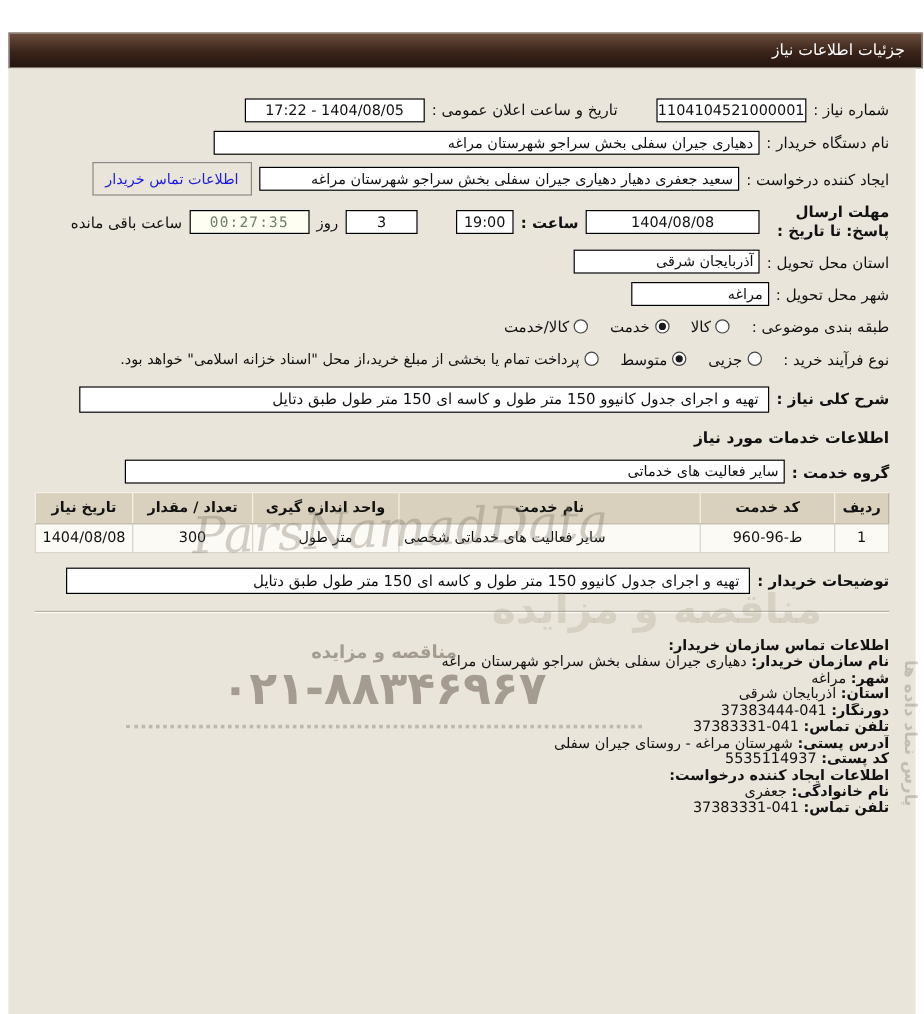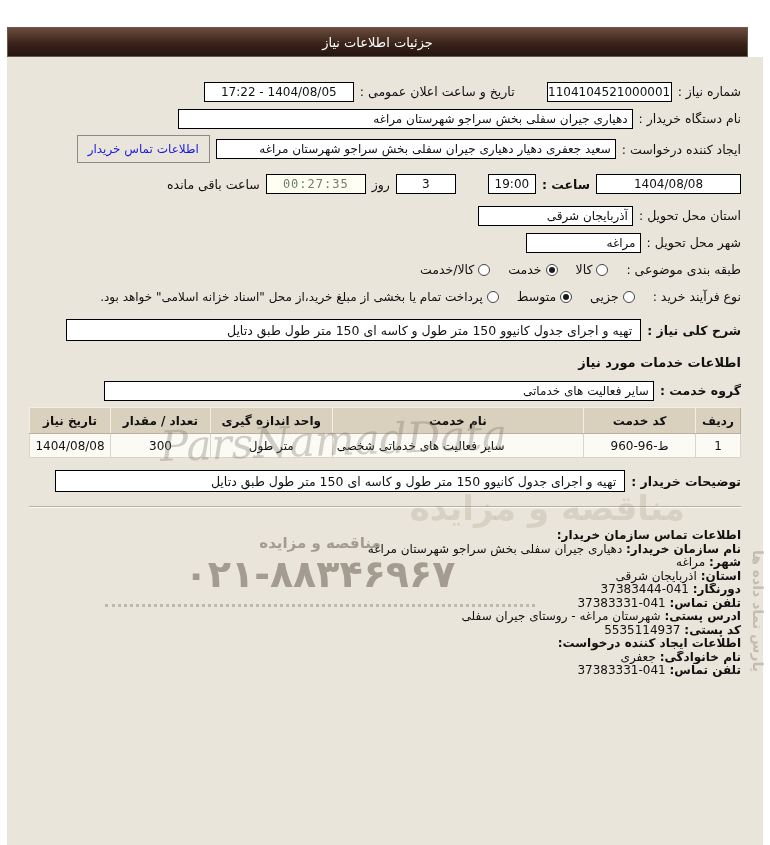--- a/index.html
+++ b/index.html
@@ -6,25 +6,25 @@
   html,body { width:770px; height:845px; }
   body {
     font-family:"DejaVu Sans", sans-serif;
     background:#ffffff;
     direction:rtl;
     position:relative;
     overflow:hidden;
     color:#111;
   }
   .topbar {
-    position:absolute; top:27px; right:22px; left:7px; height:30px;
+    position:absolute; top:27px; right:1px; left:7px; height:30px;
     background:linear-gradient(180deg,#6a4c3c 0%,#3a241a 55%,#241410 100%);
     border:1px solid #6b5a4c;
     color:#fff; font-size:13px;
-    display:flex; align-items:center; padding:0 14px;justify-content:center;
+    display:flex; align-items:center; padding:0 14px;
   }
   .panel {
     position:absolute; top:57px; right:7px; left:7px; bottom:0;
     background:#EAE5DA;
     padding:24px 22px 10px 22px;
   }
   .row { display:flex; align-items:center; gap:6px; margin-bottom:6px; font-size:12.5px; min-height:21px; }
   .b { font-weight:bold; }
   .inp {
     background:#fff; border:1px solid #000; height:20px;
@@ -118,20 +118,21 @@
     <span class="inp txt w455">دهیاری جیران سفلی بخش سراجو شهرستان مراغه</span>
   </div>
 
   <div class="row">
     <span>ایجاد کننده درخواست :</span>
     <span class="inp txt w400">سعید جعفری دهیار دهیاری جیران سفلی بخش سراجو شهرستان مراغه</span>
     <span class="link">اطلاعات تماس خریدار</span>
   </div>
 
   <div class="row" style="min-height:30px">
+    <span class="lbl-deadline">مهلت ارسال پاسخ: تا تاریخ :</span>
     <span class="inp w145">1404/08/08</span>
     <span class="b">ساعت :</span>
     <span class="inp w62">19:00</span>
     <span class="inp w60 sp26">3</span>
     <span>روز</span>
     <span class="timer">00:27:35</span>
     <span>ساعت باقی مانده</span>
   </div>
 
   <div class="row">

